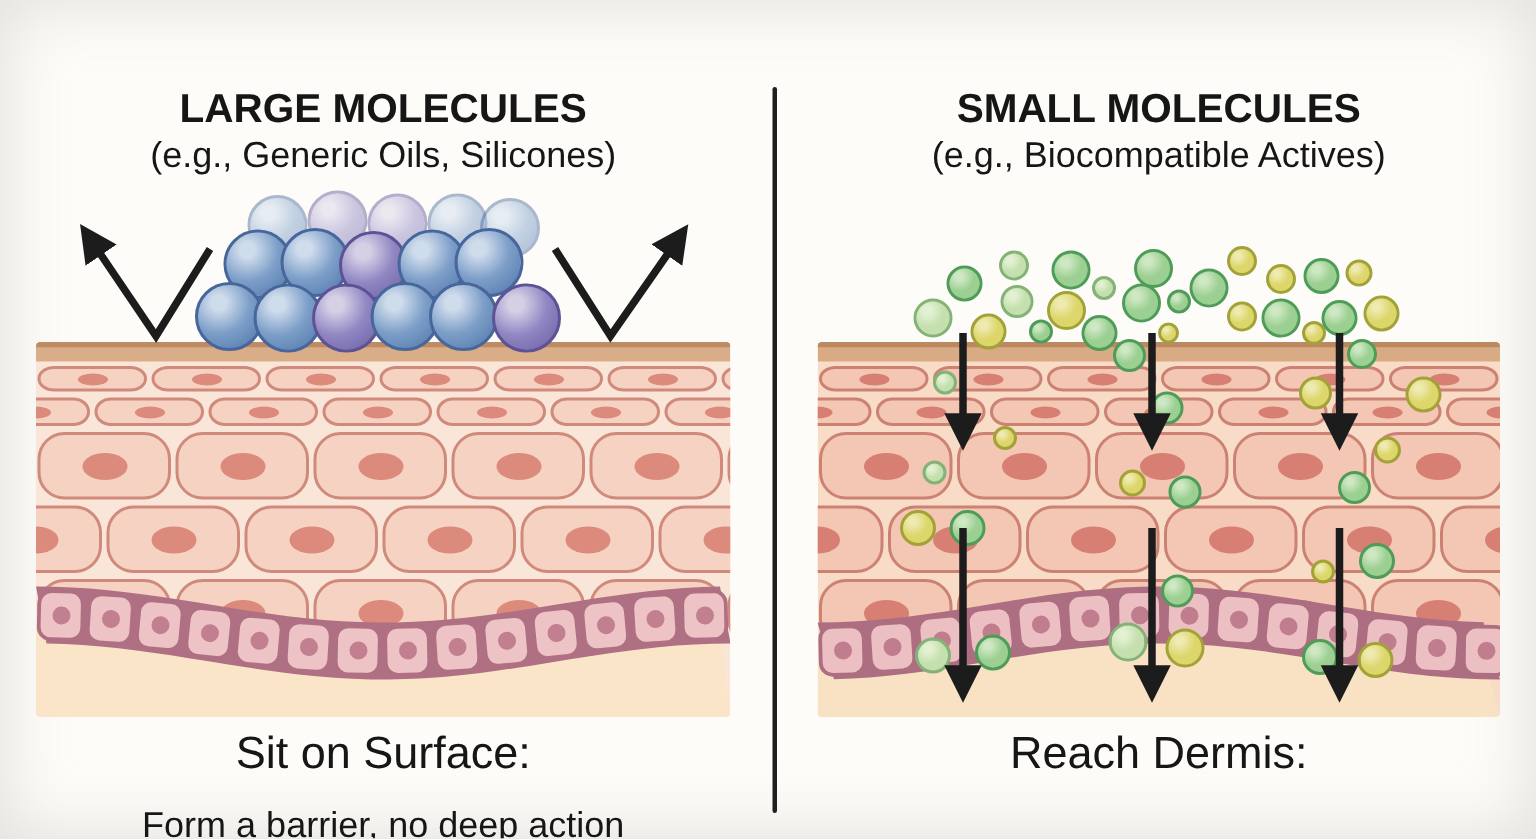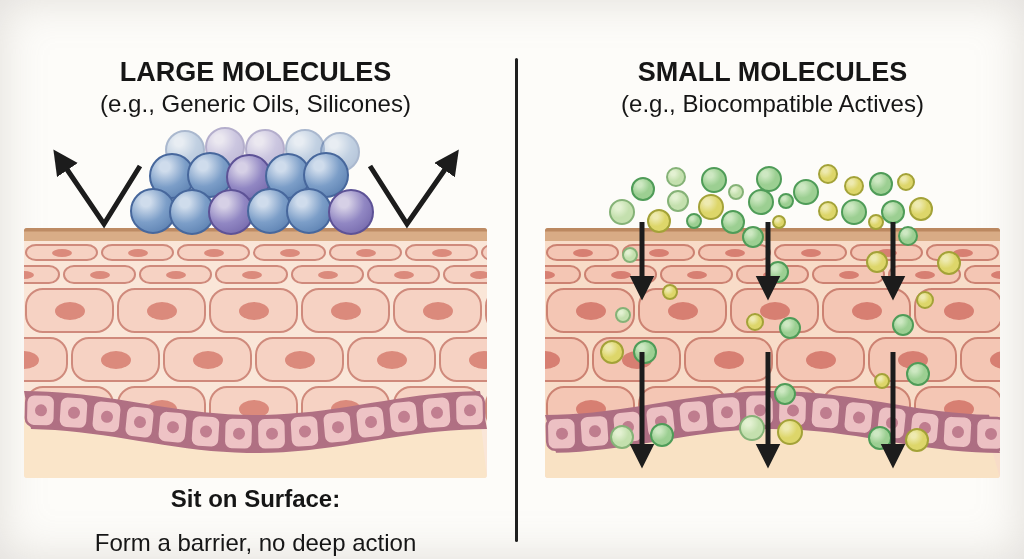--- a/index.html
+++ b/index.html
@@ -12,21 +12,21 @@
   }
   .abs{position:absolute;}
   .title{
     left:0;right:0;top:9px;text-align:center;
     font-size:31px;font-weight:bold;letter-spacing:.5px;
   }
   .panel-head{text-align:center;line-height:1.15;}
   .panel-head .h1{font-size:27px;font-weight:bold;}
   .panel-head .h2{font-size:24px;font-weight:normal;margin-top:2px;}
   .caption{text-align:center;line-height:1.25;}
-  .caption .c1{font-size:24px;font-weight:bold;}
+  .caption .c1{font-size:30px;font-weight:normal;}
   .caption .c2{font-size:24px;margin-top:14px;}
   #head-left,#cap-left{left:24px;width:463px;}
   #head-right,#cap-right{left:545px;width:455px;}
   #head-left,#head-right{top:57px;}
   #cap-left,#cap-right{top:484px;}
   .divider{
     left:515px;top:58px;width:3px;height:484px;background:#1f1f1f;border-radius:2px;
   }
   .skin{overflow:hidden;border-radius:3px;}
   #skin-left{left:24px;top:228px;width:463px;height:250px;}
@@ -394,15 +394,16 @@
       <line x1="893" y1="222" x2="893" y2="278" stroke="#1c1c1c" stroke-width="5" marker-end="url(#ah)"></line>
       <line x1="893" y1="352" x2="893" y2="446" stroke="#1c1c1c" stroke-width="5" marker-end="url(#ah)"></line>
     </svg>
 
   <div class="abs caption" id="cap-left">
     <div class="c1">Sit on Surface:</div>
     <div class="c2">Form a barrier, no deep action</div>
   </div>
 
   <div class="abs caption" id="cap-right">
+    <div class="c1">Reach Dermis:</div>
   </div>
 
 </div>
 
 </body></html>

